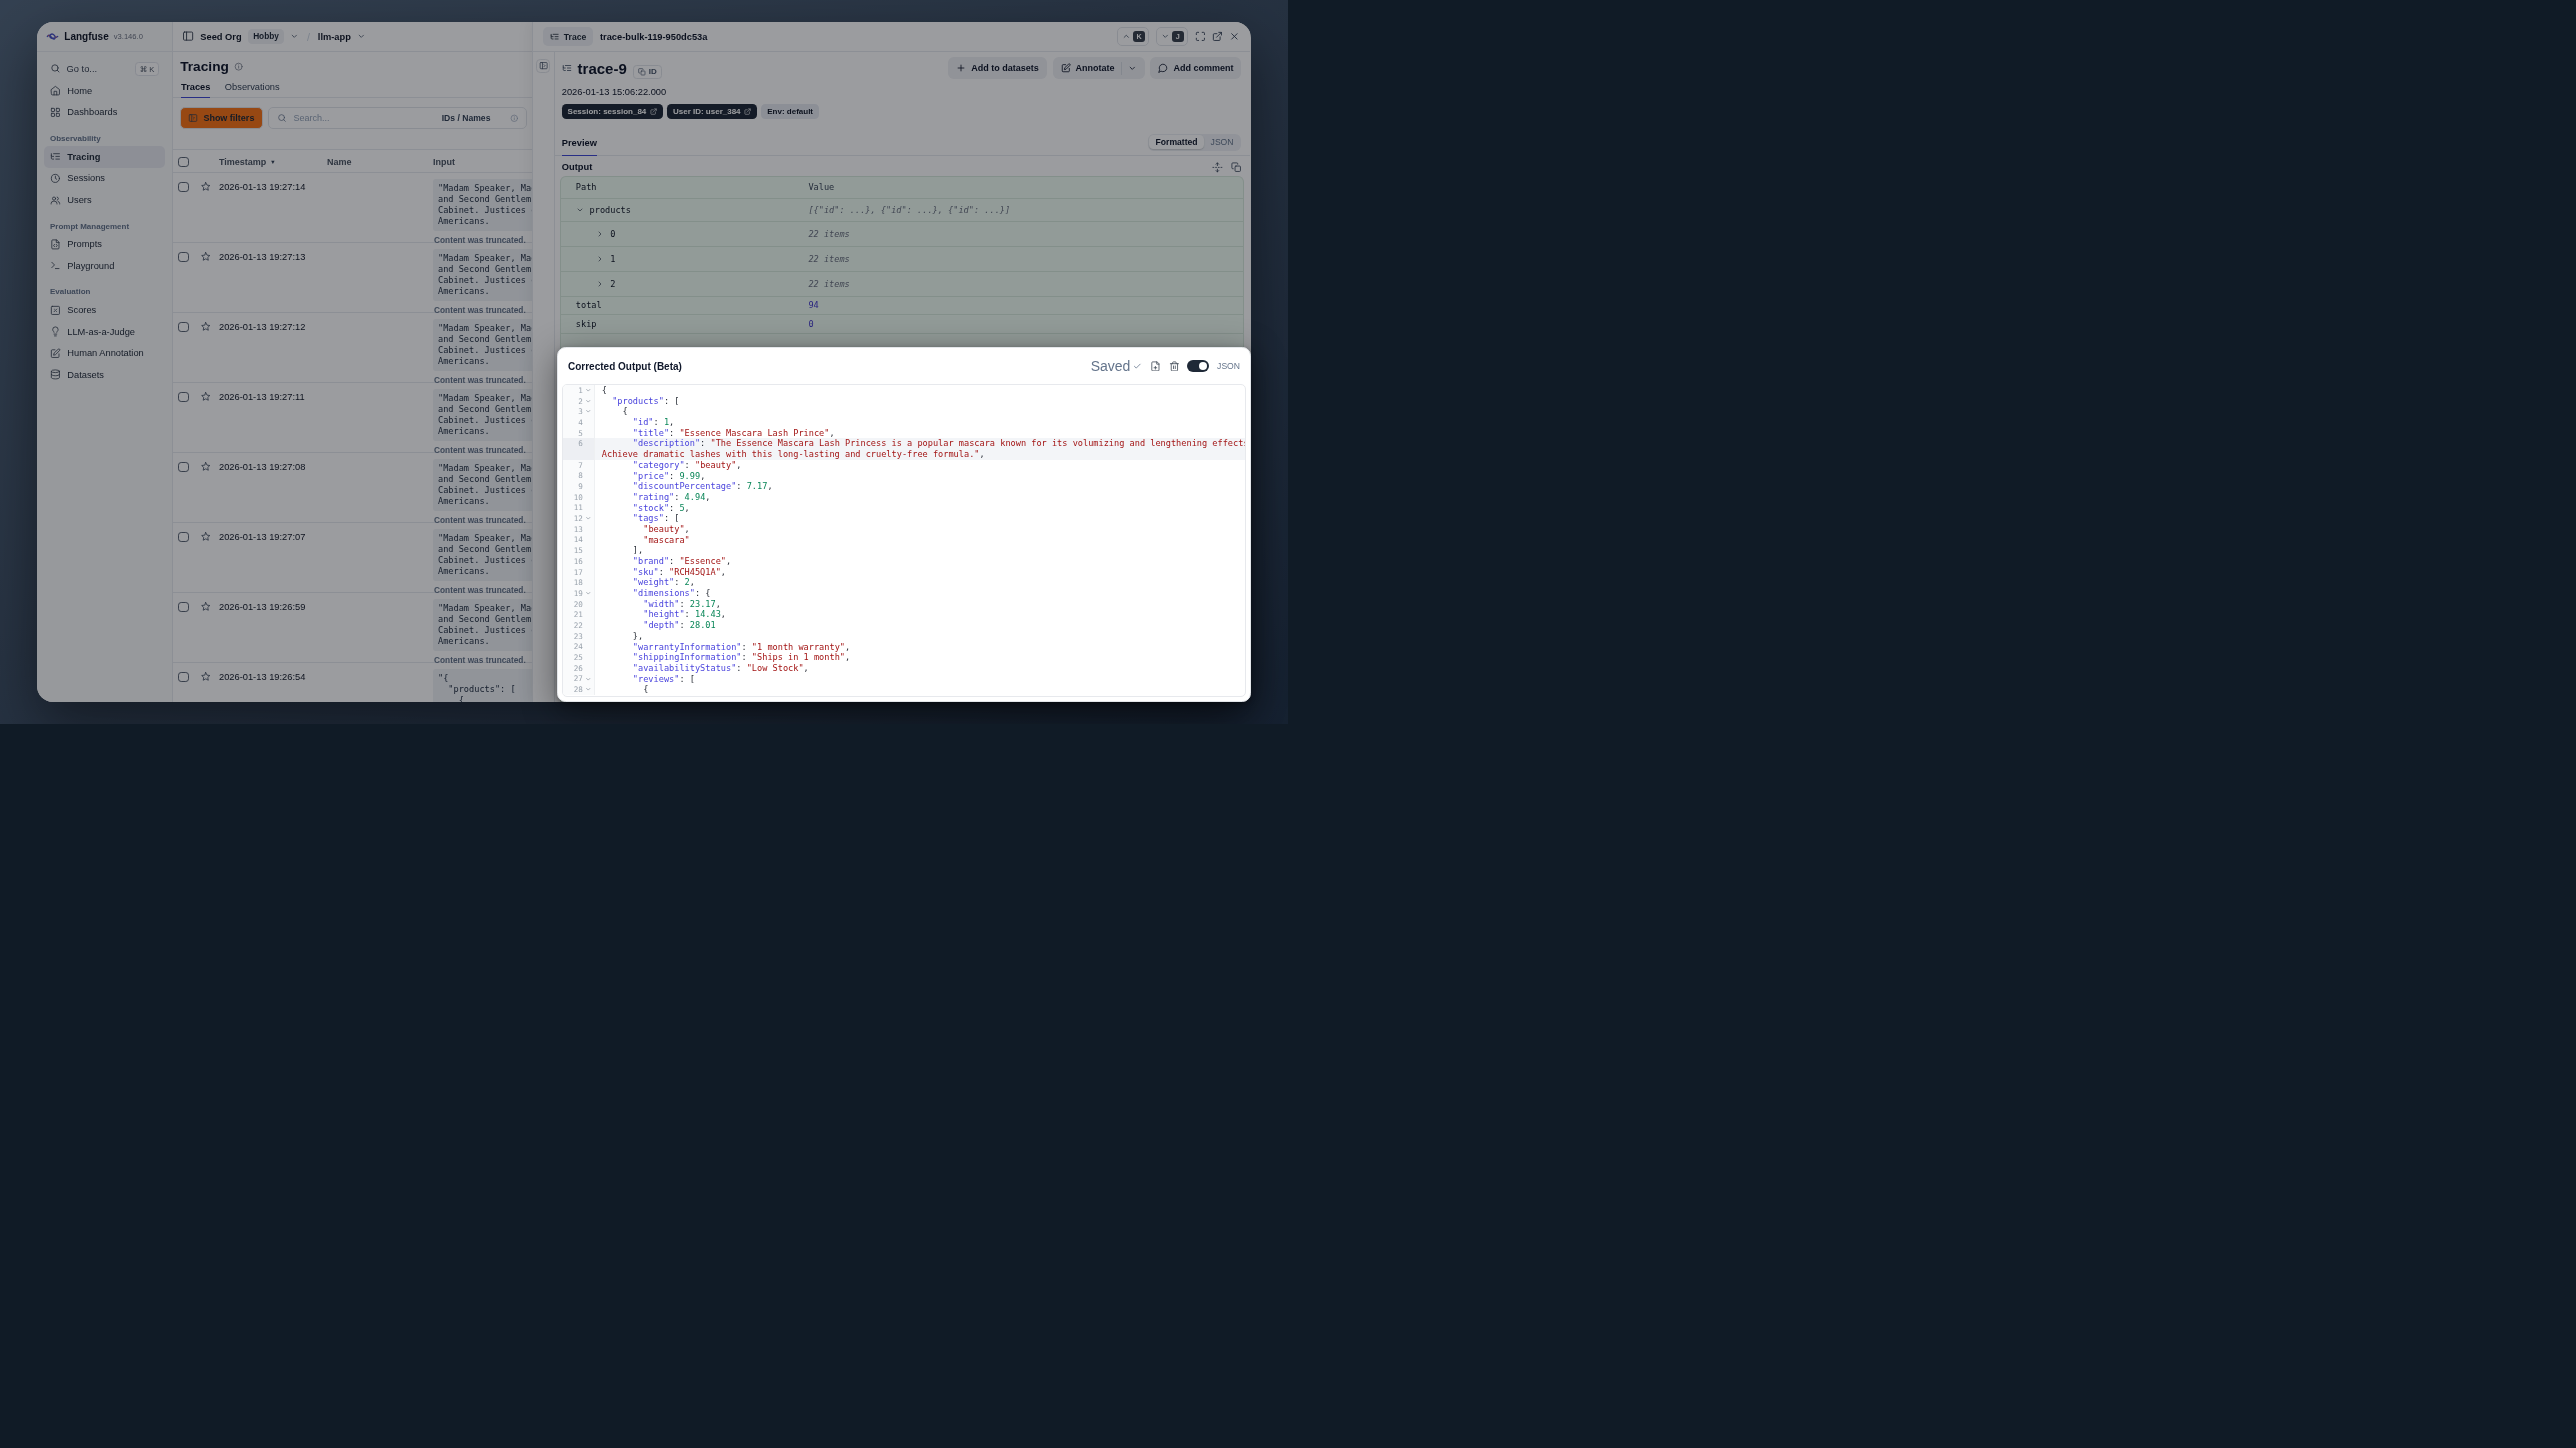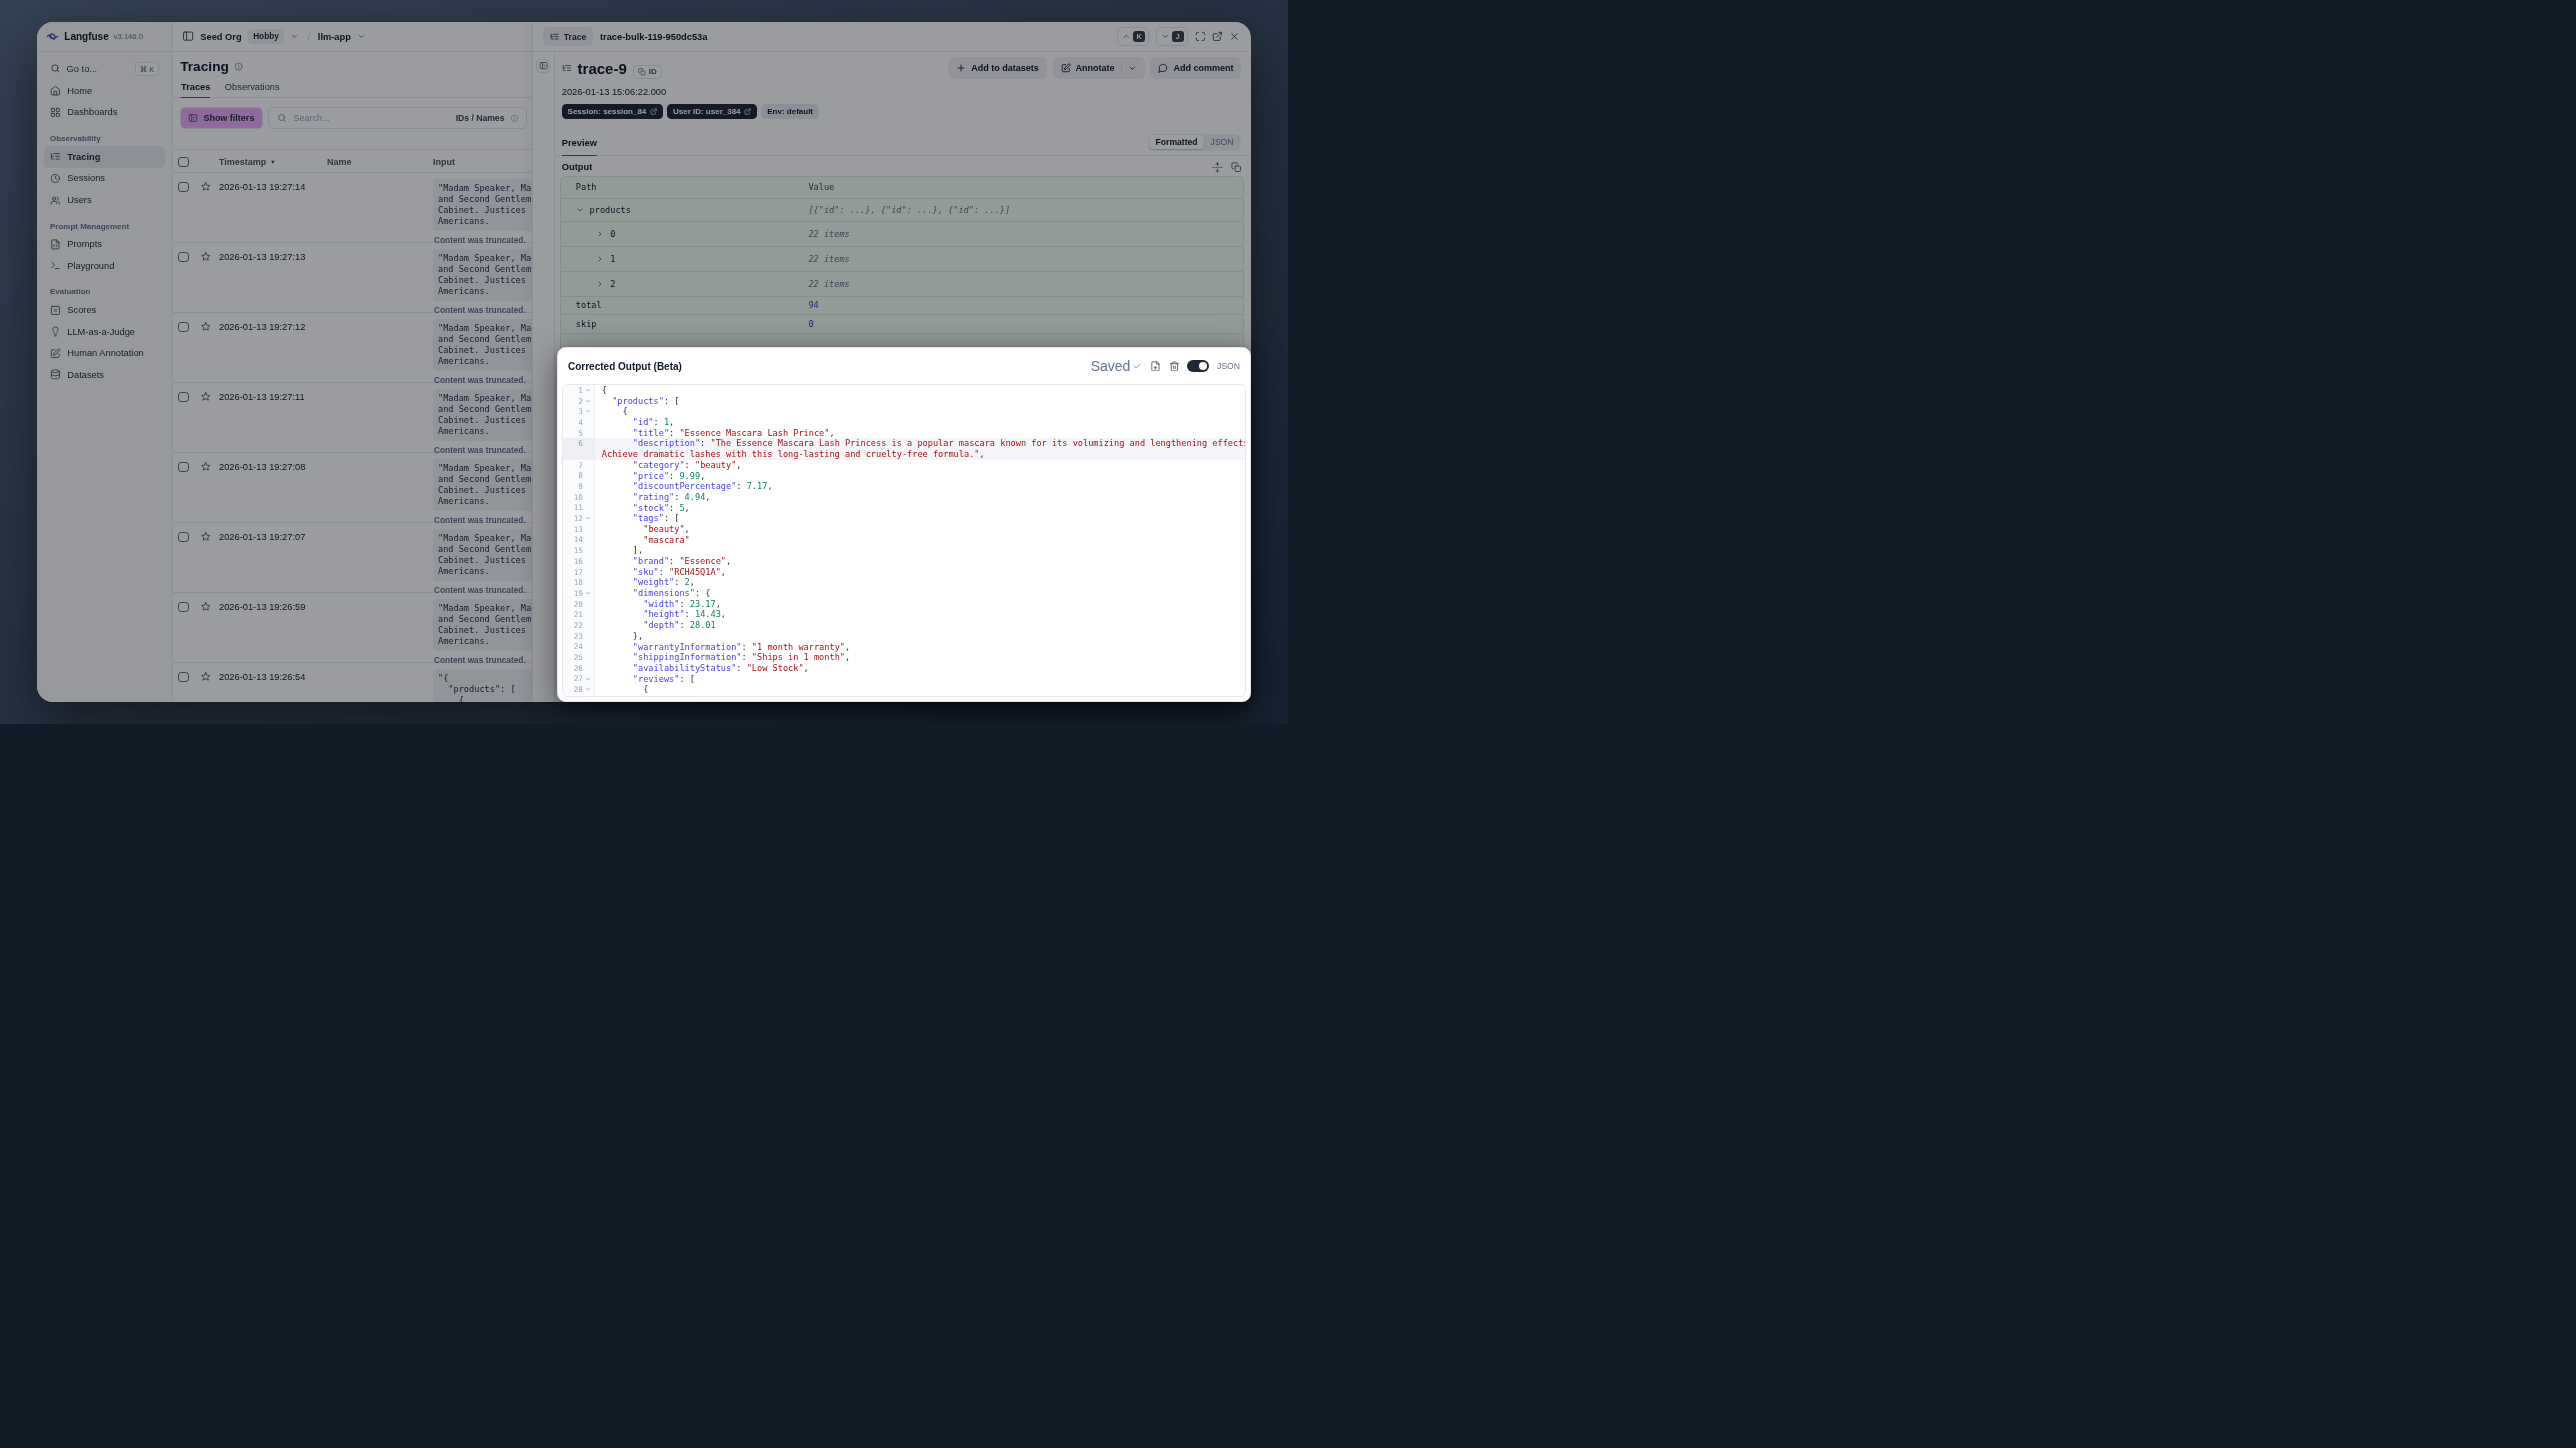--- a/index.html
+++ b/index.html
@@ -34,25 +34,25 @@
   .crumb{font-size:9.3px;font-weight:600;color:#111827;}
   .chip{background:#eef0f4;border-radius:4.3px;height:14.4px;display:flex;align-items:center;padding:0 5px;font-size:8.3px;font-weight:600;color:#1f2937;}
   .slash{color:#cbd5e1;font-size:10.8px;margin:0 1.4px;}
   .chev{color:#475569;display:flex;}
   .page-title{position:absolute;left:7.2px;top:37px;display:flex;align-items:center;gap:5px;font-size:13.7px;font-weight:700;color:#0f172a;}
   .page-title .info{color:#6b7280;display:flex;}
   .tabs{position:absolute;left:0;right:0;top:60px;height:16px;border-bottom:0.7px solid var(--border);display:flex;gap:14.4px;padding-left:8px;}
   .tab{font-size:9.3px;font-weight:500;color:#334155;padding-bottom:5.8px;}
   .tab.active{color:#0f172a;font-weight:700;border-bottom:1.8px solid var(--accent);margin-bottom:-0.7px;}
   .filter-row{position:absolute;left:7.2px;right:5.8px;top:85px;height:21.6px;display:flex;gap:5.8px;}
-  .btn-outline{display:flex;align-items:center;gap:5px;border:0.7px solid #e2e5ea;border-radius:5px;padding:0 7.2px;font-size:9px;font-weight:600;color:#1f2937;background:#f0abfc;}
+  .btn-outline{display:flex;align-items:center;gap:5px;border:0.7px solid #e2e5ea;border-radius:5px;padding:0 7.2px;font-size:9px;font-weight:600;color:#1f2937;background:#f97316;}
   .searchbox{flex:1;display:flex;align-items:center;gap:5px;border:0.7px solid #e2e5ea;border-radius:5px;padding:0 7.2px;color:#64748b;}
   .search-input{border:none;outline:none;flex:1;font-size:9px;font-family:"Liberation Sans",sans-serif;color:#111;background:transparent;min-width:0;}
   .search-input::placeholder{color:#94a3b8;}
-  .search-mode{font-size:8.6px;color:#334155;font-weight:600;white-space:nowrap;display:flex;align-items:center;gap:6px;}
+  .search-mode{font-size:8.6px;color:#334155;font-weight:600;white-space:nowrap;display:flex;align-items:center;gap:20px;}
   .search-mode .info{color:#94a3b8;display:flex;}
   .thead{position:absolute;left:0;right:0;top:127px;height:24px;border-top:0.7px solid var(--border);border-bottom:0.7px solid var(--border);font-size:9px;font-weight:600;color:#4b5563;}
   .thead .cb{position:absolute;left:5px;top:6.5px;}
   .th-ts{position:absolute;left:46px;top:6.5px;display:flex;gap:3.6px;align-items:center;}
   .sort{font-size:5.8px;color:#334155;}
   .th-name{position:absolute;left:154px;top:6.5px;}
   .th-input{position:absolute;left:260px;top:6.5px;}
   .rows{position:absolute;left:0;right:0;top:151px;bottom:0;}
   .trow{position:relative;height:70px;border-bottom:0.7px solid var(--border);}
   .cb{width:10.8px;height:10.8px;border:1px solid #5b6574;border-radius:3.2px;background:transparent;}

